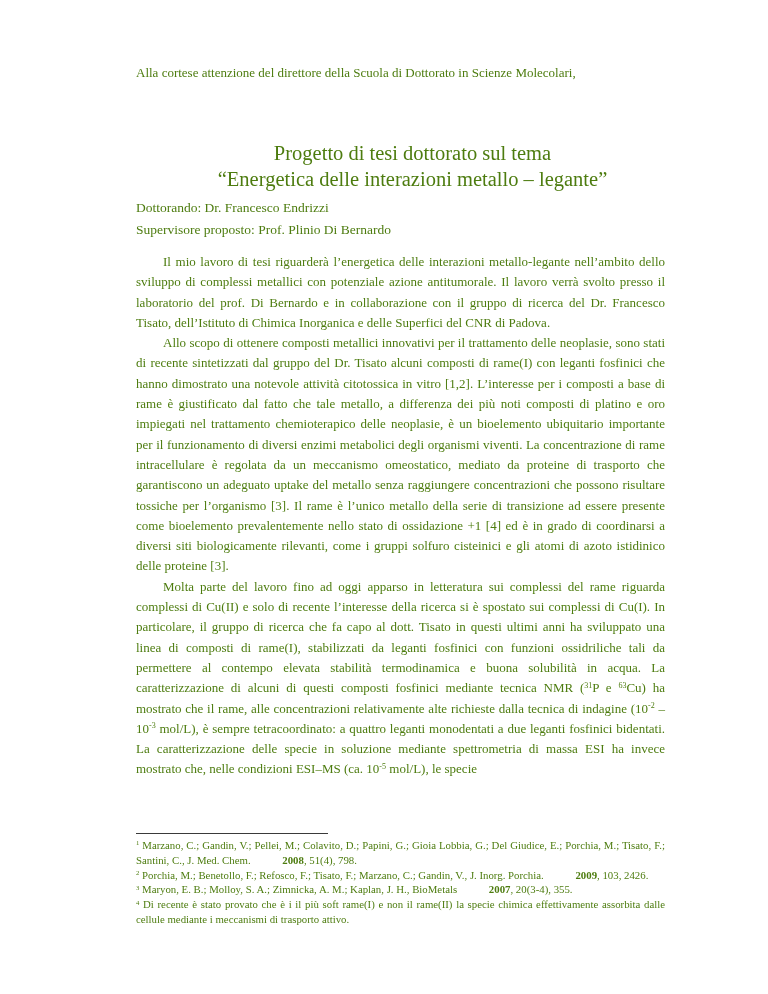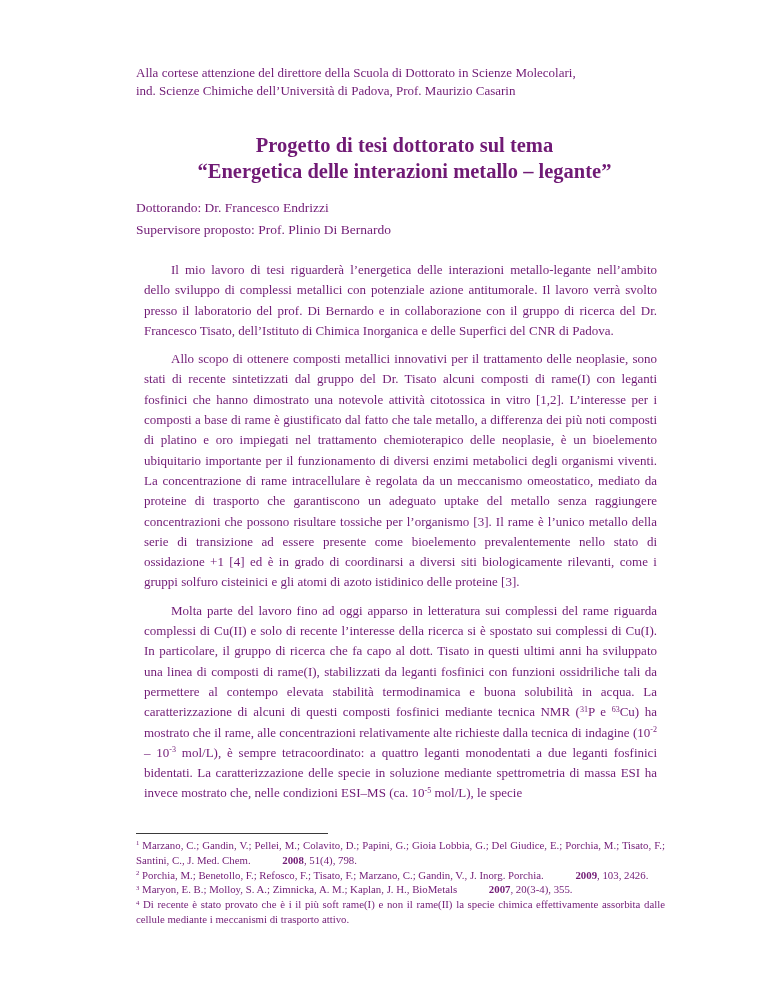--- a/index.html
+++ b/index.html
@@ -6,52 +6,52 @@
     margin: 0;
     padding: 0;
     background: #ffffff;
   }
   .page {
     position: relative;
     width: 666px;
     height: 994px;
     background: #ffffff;
     font-family: "Liberation Serif", "DejaVu Serif", serif;
-    color: #701a75;
+    color: #4d7c0f;
     overflow: hidden;
   }
   .block { position: absolute; left: 136px; width: 529px; }
 
   .recipient {
     top: 64px;
     font-size: 13px;
     line-height: 17.5px;
     text-align: left;
   }
   .title {
     top: 129px;
     text-align: center;
     font-size: 20.5px;
     line-height: 25.5px;
-    font-weight: bold;
-    margin: 4px;
+    font-weight: normal;
+    margin: 12px;
   }
   .authors {
     top: 197px;
     font-size: 13.5px;
     line-height: 21.5px;
   }
   .bodytext {
     top: 252px;
     font-size: 13px;
     line-height: 20.3px;
     text-align: justify;
   }
   .bodytext p {
-    margin: 8px;
+    margin: 0;
     text-indent: 27px;
   }
   .footnotes {
     top: 833px;
     font-size: 10.8px;
     line-height: 14.8px;
     text-align: justify;
   }
   .fn-separator {
     width: 192px;
@@ -71,21 +71,20 @@
     line-height: 0;
   }
 </style>
 </head>
 <body>
 
 <div class="page">
 
   <div class="block recipient">
     <div>Alla cortese attenzione del direttore della Scuola di Dottorato in Scienze Molecolari,</div>
-    <div>ind. Scienze Chimiche dell’Università di Padova, Prof. Maurizio Casarin</div>
   </div>
 
   <h1 class="block title">
     <div>Progetto di tesi dottorato sul tema</div>
     <div>“Energetica delle interazioni metallo – legante”</div>
   </h1>
 
   <div class="block authors">
     <div>Dottorando: Dr. Francesco Endrizzi</div>
     <div>Supervisore proposto: Prof. Plinio Di Bernardo</div>

